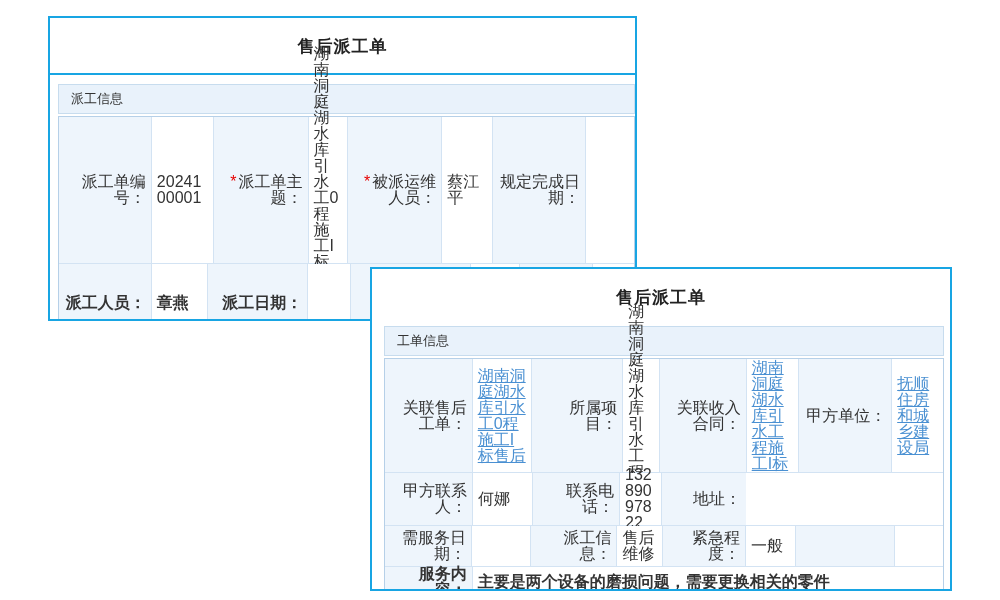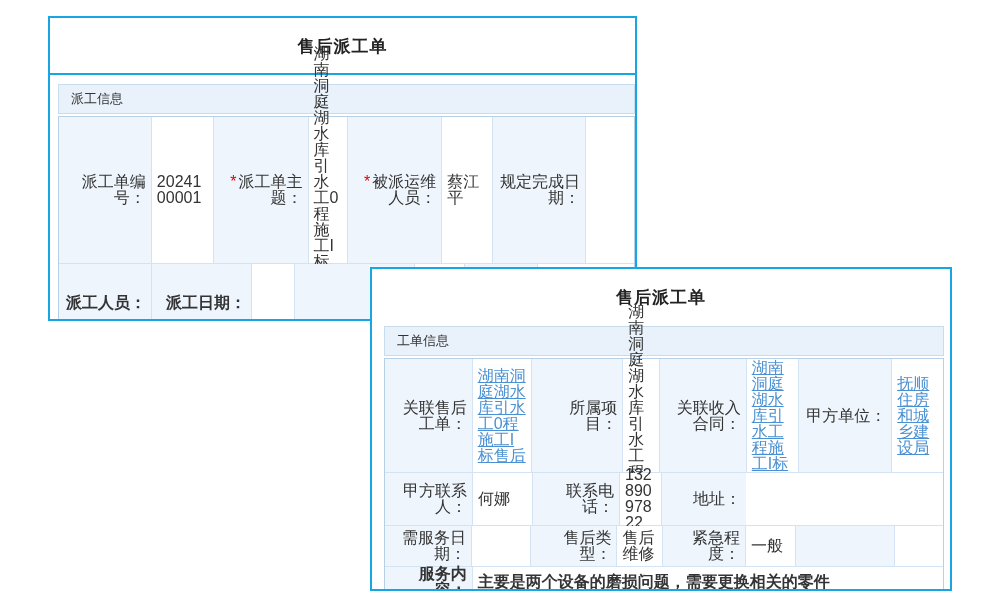--- a/index.html
+++ b/index.html
@@ -80,20 +80,23 @@
             <span>规定完成日期：</span>
           </div>
           <div class="cell value" style="width:48px">
             <span></span>
           </div>
         </div>
         <div class="row" style="height:78px">
           <div class="cell label" style="width:93px">
             <span>派工人员：</span>
           </div>
+          <div class="cell value" style="width:57px">
+            <span>章燕</span>
+          </div>
           <div class="cell label" style="width:100px">
             <span>派工日期：</span>
           </div>
           <div class="cell value" style="width:43px">
             <span></span>
           </div>
           <div class="cell label" style="width:120px"></div>
           <div class="cell value" style="width:50px"></div>
           <div class="cell label" style="width:73px"></div>
           <div class="cell value" style="width:41px"></div>
@@ -156,21 +159,21 @@
         </div>
 
         <div class="row" style="height:40px">
           <div class="cell label" style="width:88px">
             <span>需服务日期：</span>
           </div>
           <div class="cell value" style="width:60px">
             <span></span>
           </div>
           <div class="cell label" style="width:87px">
-            <span>售后类型：</span>
+            <span>派工信息：</span>
           </div>
           <div class="cell value" style="width:46px">
             <span>售后维修</span>
           </div>
           <div class="cell label" style="width:84px">
             <span>紧急程度：</span>
           </div>
           <div class="cell value" style="width:50px">
             <span>一般</span>
           </div>

